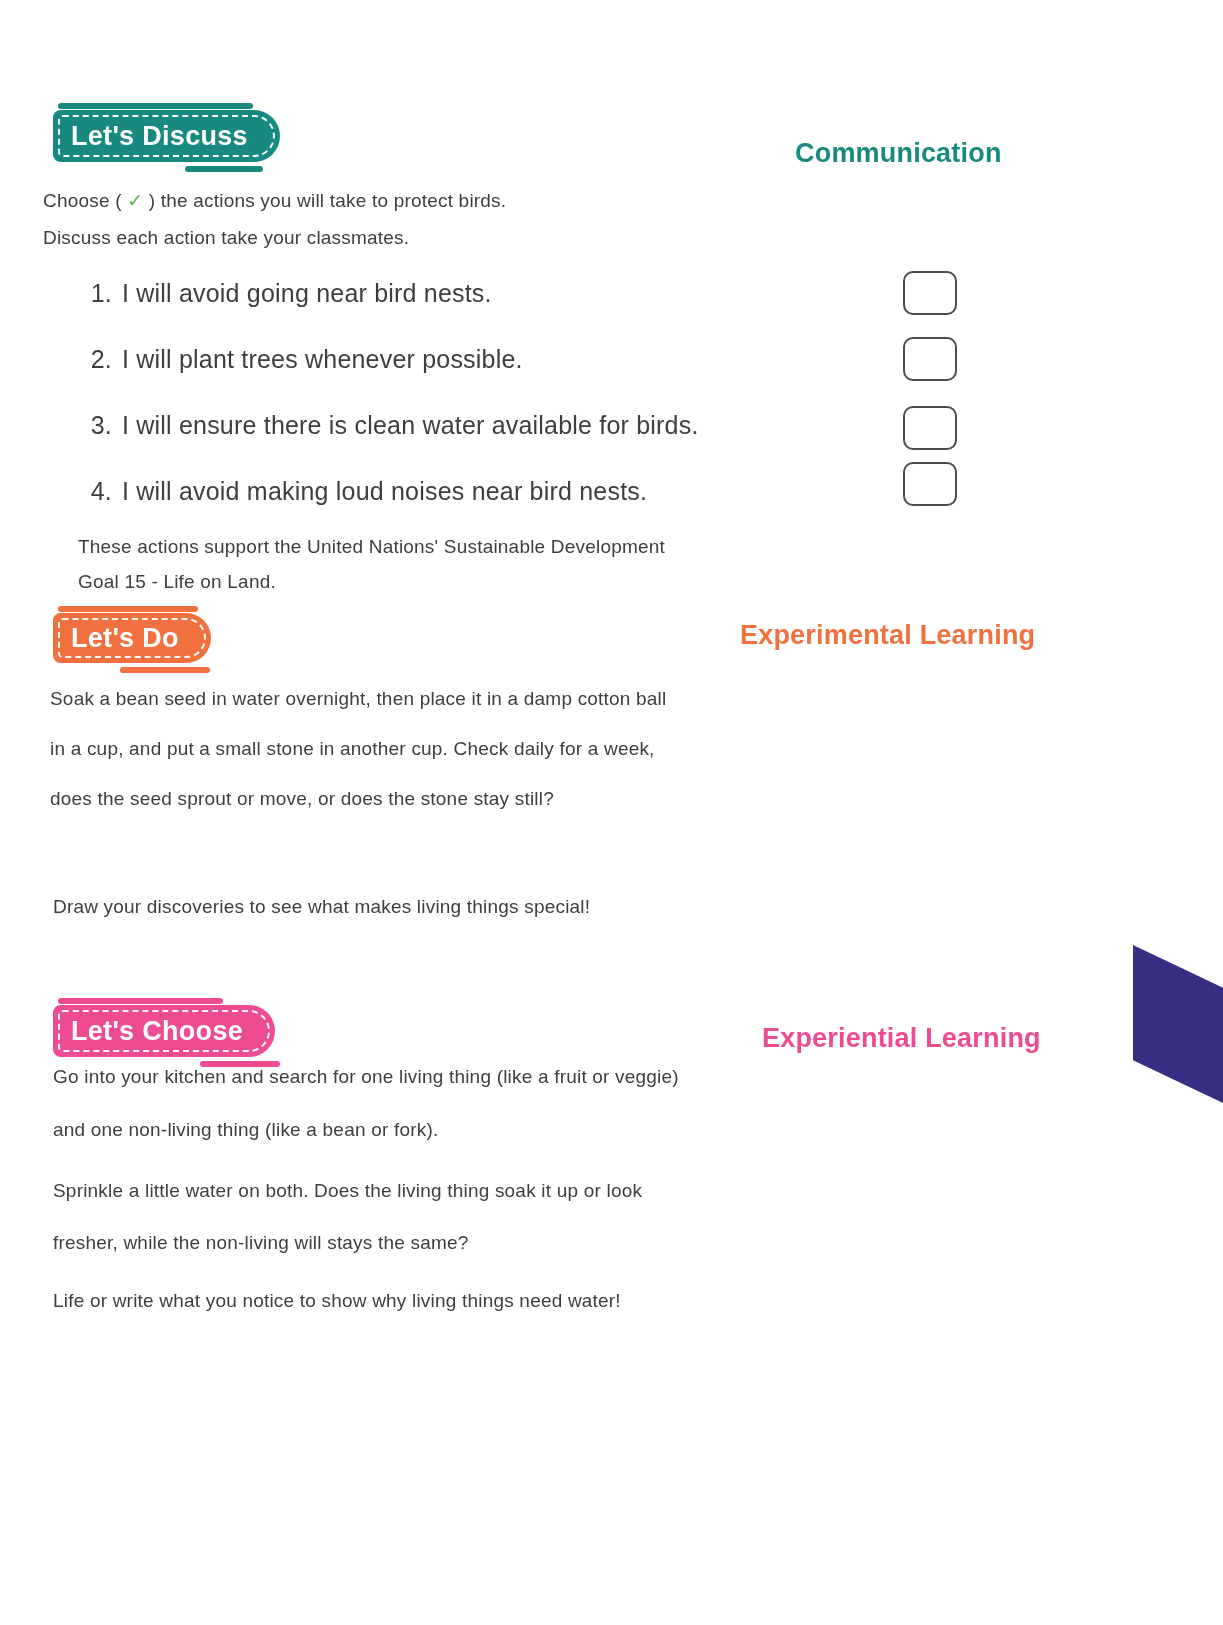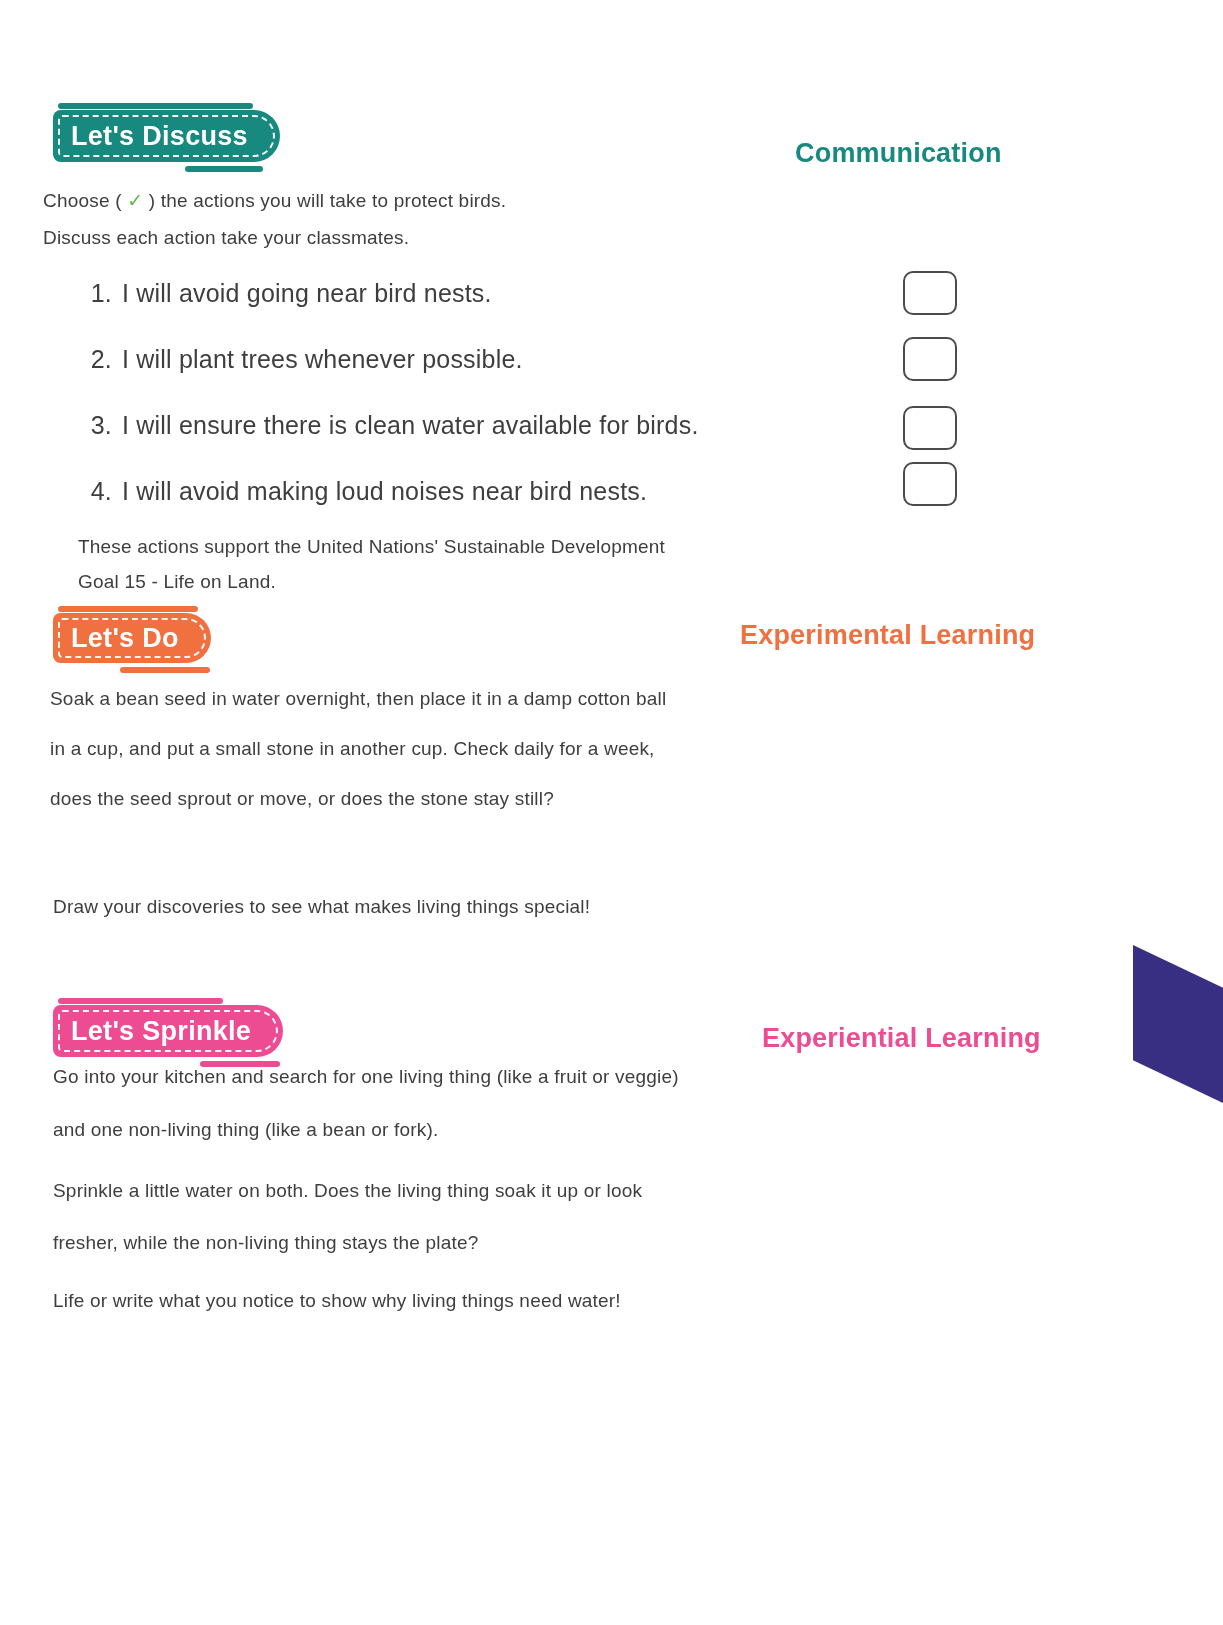--- a/index.html
+++ b/index.html
@@ -119,29 +119,29 @@
     <div class="body-line" style="left:50px;top:738px;">in a cup, and put a small stone in another cup. Check daily for a week,</div>
     <div class="body-line" style="left:50px;top:788px;">does the seed sprout or move, or does the stone stay still?</div>
     <div class="body-line" style="left:53px;top:896px;">Draw your discoveries to see what makes living things special!</div>
   </div>
 
   <div class="corner-shape"></div>
 
   <div>
     <div class="accent pink-bg" style="left:58px;top:998px;width:165px;"></div>
     <div class="badge pink-bg" style="left:53px;top:1005px;">
-      <span>Let's Sprinkle</span>
+      <span>Let's Choose</span>
     </div>
     <div class="accent pink-bg" style="left:200px;top:1061px;width:80px;"></div>
     <div class="skill pink-tx" style="left:762px;top:1023px;">Experiential Learning</div>
 
     <div class="body-line" style="left:53px;top:1066px;">Go into your kitchen and search for one living thing (like a fruit or veggie)</div>
     <div class="body-line" style="left:53px;top:1119px;">and one non-living thing (like a bean or fork).</div>
     <div class="body-line" style="left:53px;top:1180px;">Sprinkle a little water on both. Does the living thing soak it up or look</div>
-    <div class="body-line" style="left:53px;top:1232px;">fresher, while the non-living thing stays the plate?</div>
+    <div class="body-line" style="left:53px;top:1232px;">fresher, while the non-living will stays the same?</div>
     <div class="body-line" style="left:53px;top:1290px;">Life or write what you notice to show why living things need water!</div>
   </div>
 
   <div>
     <div class="footer-bar">
       <div class="footer-bar-strip"></div>
     </div>
     <div class="footer-text">
       <span>Grade 3</span>
       <span class="ft-sep">|</span>

